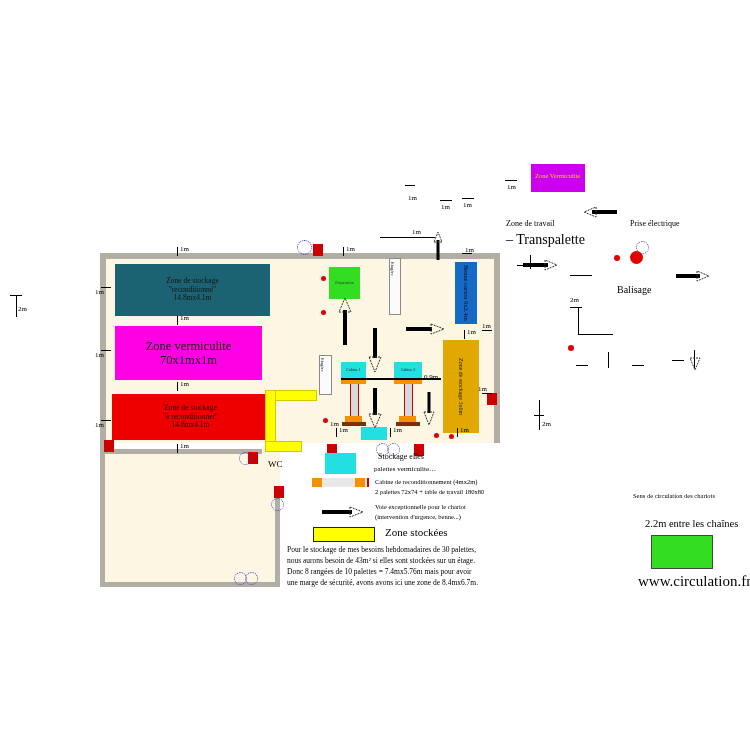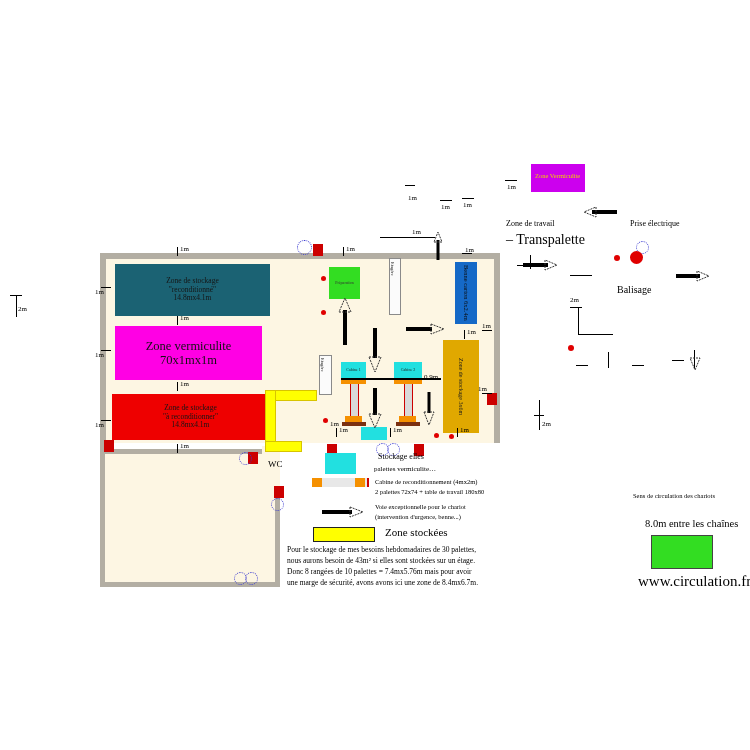--- a/index.html
+++ b/index.html
@@ -277,21 +277,21 @@
     <line x1="523" y1="265" x2="548" y2="265" stroke="#000" stroke-width="4"></line>
     <polygon points="545,260 545,270 557,265" fill="none" stroke="#333" stroke-width="1" stroke-dasharray="2,1"></polygon>
     <line x1="676" y1="276" x2="700" y2="276" stroke="#000" stroke-width="4"></line>
     <polygon points="697,271 697,281 709,276" fill="none" stroke="#333" stroke-width="1" stroke-dasharray="2,1"></polygon>
     <polygon points="690,358 700,358 695,370" fill="none" stroke="#333" stroke-width="1" stroke-dasharray="2,1"></polygon>
     <line x1="438" y1="260" x2="438" y2="240" stroke="#000" stroke-width="3"></line>
     <polygon points="434,242 442,242 438,232" fill="none" stroke="#333" stroke-width="1" stroke-dasharray="2,1"></polygon>
   </svg>
 
   <div class="legend-txt small" style="left:633px;top:492px;font-size:6.5px;">Sens de circulation des chariots</div>
-  <div class="legend-txt" style="left:645px;top:518px;font-size:10.5px;">8.0m entre les chaînes</div>
+  <div class="legend-txt" style="left:645px;top:518px;font-size:10.5px;">2.2m entre les chaînes</div>
   <div style="position:absolute;left:651px;top:535px;width:60px;height:32px;
               background:#33dd22;border:1px solid #444;"></div>
   <div class="legend-txt" style="left:638px;top:573px;font-size:15px;">www.circulation.fr</div>
 
   <div style="position:absolute;left:325px;top:453px;width:31px;height:21px;background:#22e0e0;"></div>
   <div class="legend-txt" style="left:378px;top:452px;font-size:8px;">Stockage elles</div>
   <div class="legend-txt" style="left:374px;top:465px;font-size:7px;">palettes vermiculite…</div>
 
   <div style="position:absolute;left:312px;top:478px;width:53px;height:9px;background:#e8e8e8;
               border-left:2px solid #cc0000;border-right:2px solid #cc0000;"></div>

